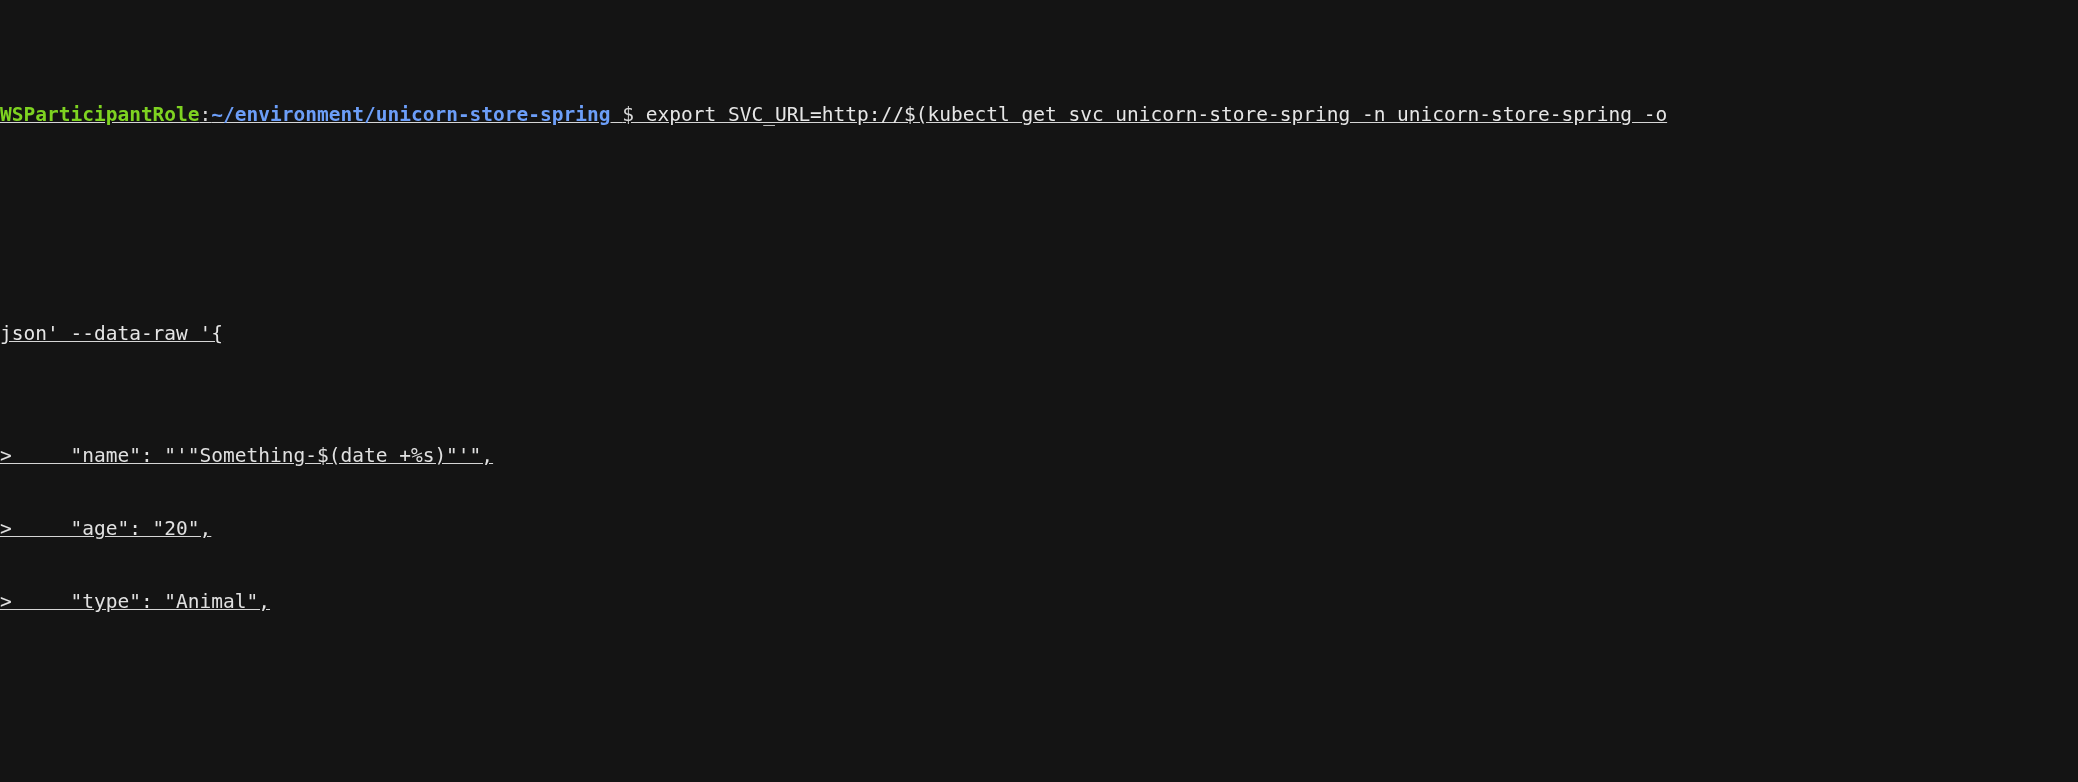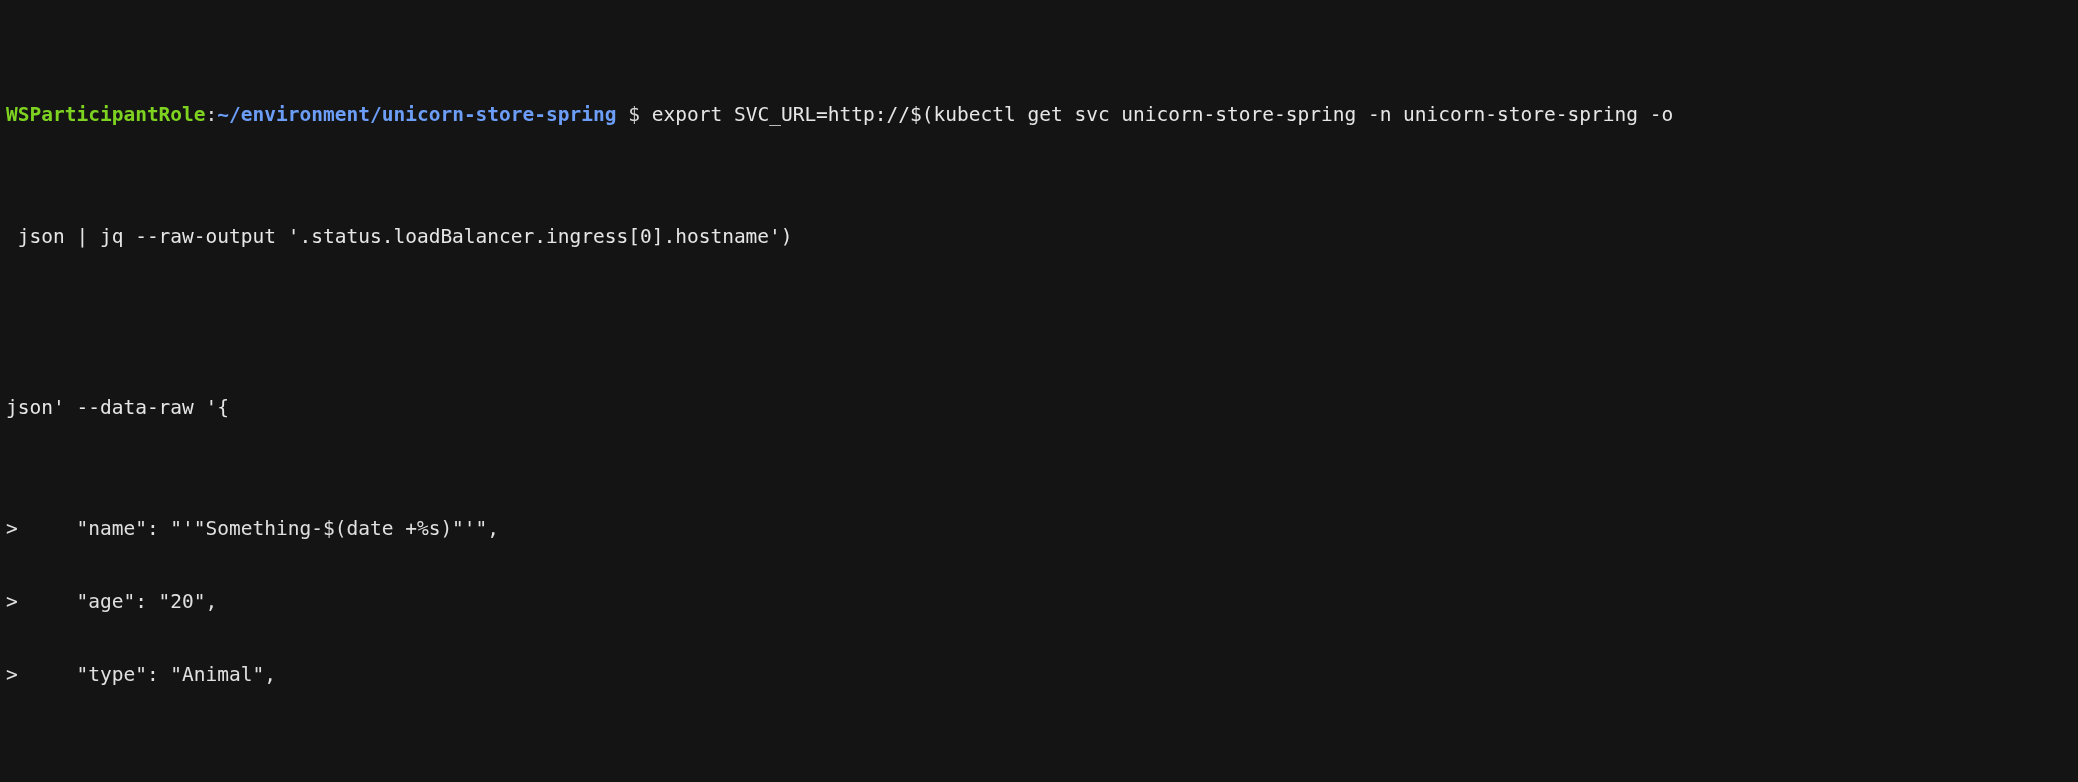--- a/index.html
+++ b/index.html
@@ -23,39 +23,39 @@
     font-size: 19.5px;
     line-height: 24.35px;
     color: #d6d6d6;
     letter-spacing: 0px;
     white-space: pre;
     font-family: "DejaVu Sans Mono", "Liberation Mono", monospace;
   }
   .row {
     white-space: pre;
     height: 24.35px;
-    padding-left: 6px;
+    padding-left: 0;
+    text-decoration: underline;
   }
   .user     { color: #7ed321; font-weight: bold; }
   .colon    { color: #d6d6d6; }
   .path     { color: #6c9ef8; font-weight: bold; }
   .dollar   { color: #d6d6d6; }
   .cmd      { color: #e6e6e6; }
   .cont     { color: #e0e0e0; }
 </style>
 </head>
 <body>
 
 <div id="terminal">
 
   
   <div class="row"><span class="user">WSParticipantRole</span><span class="colon">:</span><span class="path">~/environment/unicorn-store-spring</span><span class="dollar"> <span>$</span></span><span class="cmd"> export SVC_URL=http://$(kubectl get svc unicorn-store-spring -n unicorn-store-spring -o</span></div>
 
   
-  <div class="row"><span class="cmd"> json | jq --raw-output '.status.loadBalancer.ingress[0].hostname')</span></div>
 
   
 
   
   <div class="row"><span class="cmd">json' --data-raw '{</span></div>
 
   
   <div class="row"><span class="cont">&gt;     "name": "'"Something-$(date +%s)"'",</span></div>
   <div class="row"><span class="cont">&gt;     "age": "20",</span></div>
   <div class="row"><span class="cont">&gt;     "type": "Animal",</span></div>

